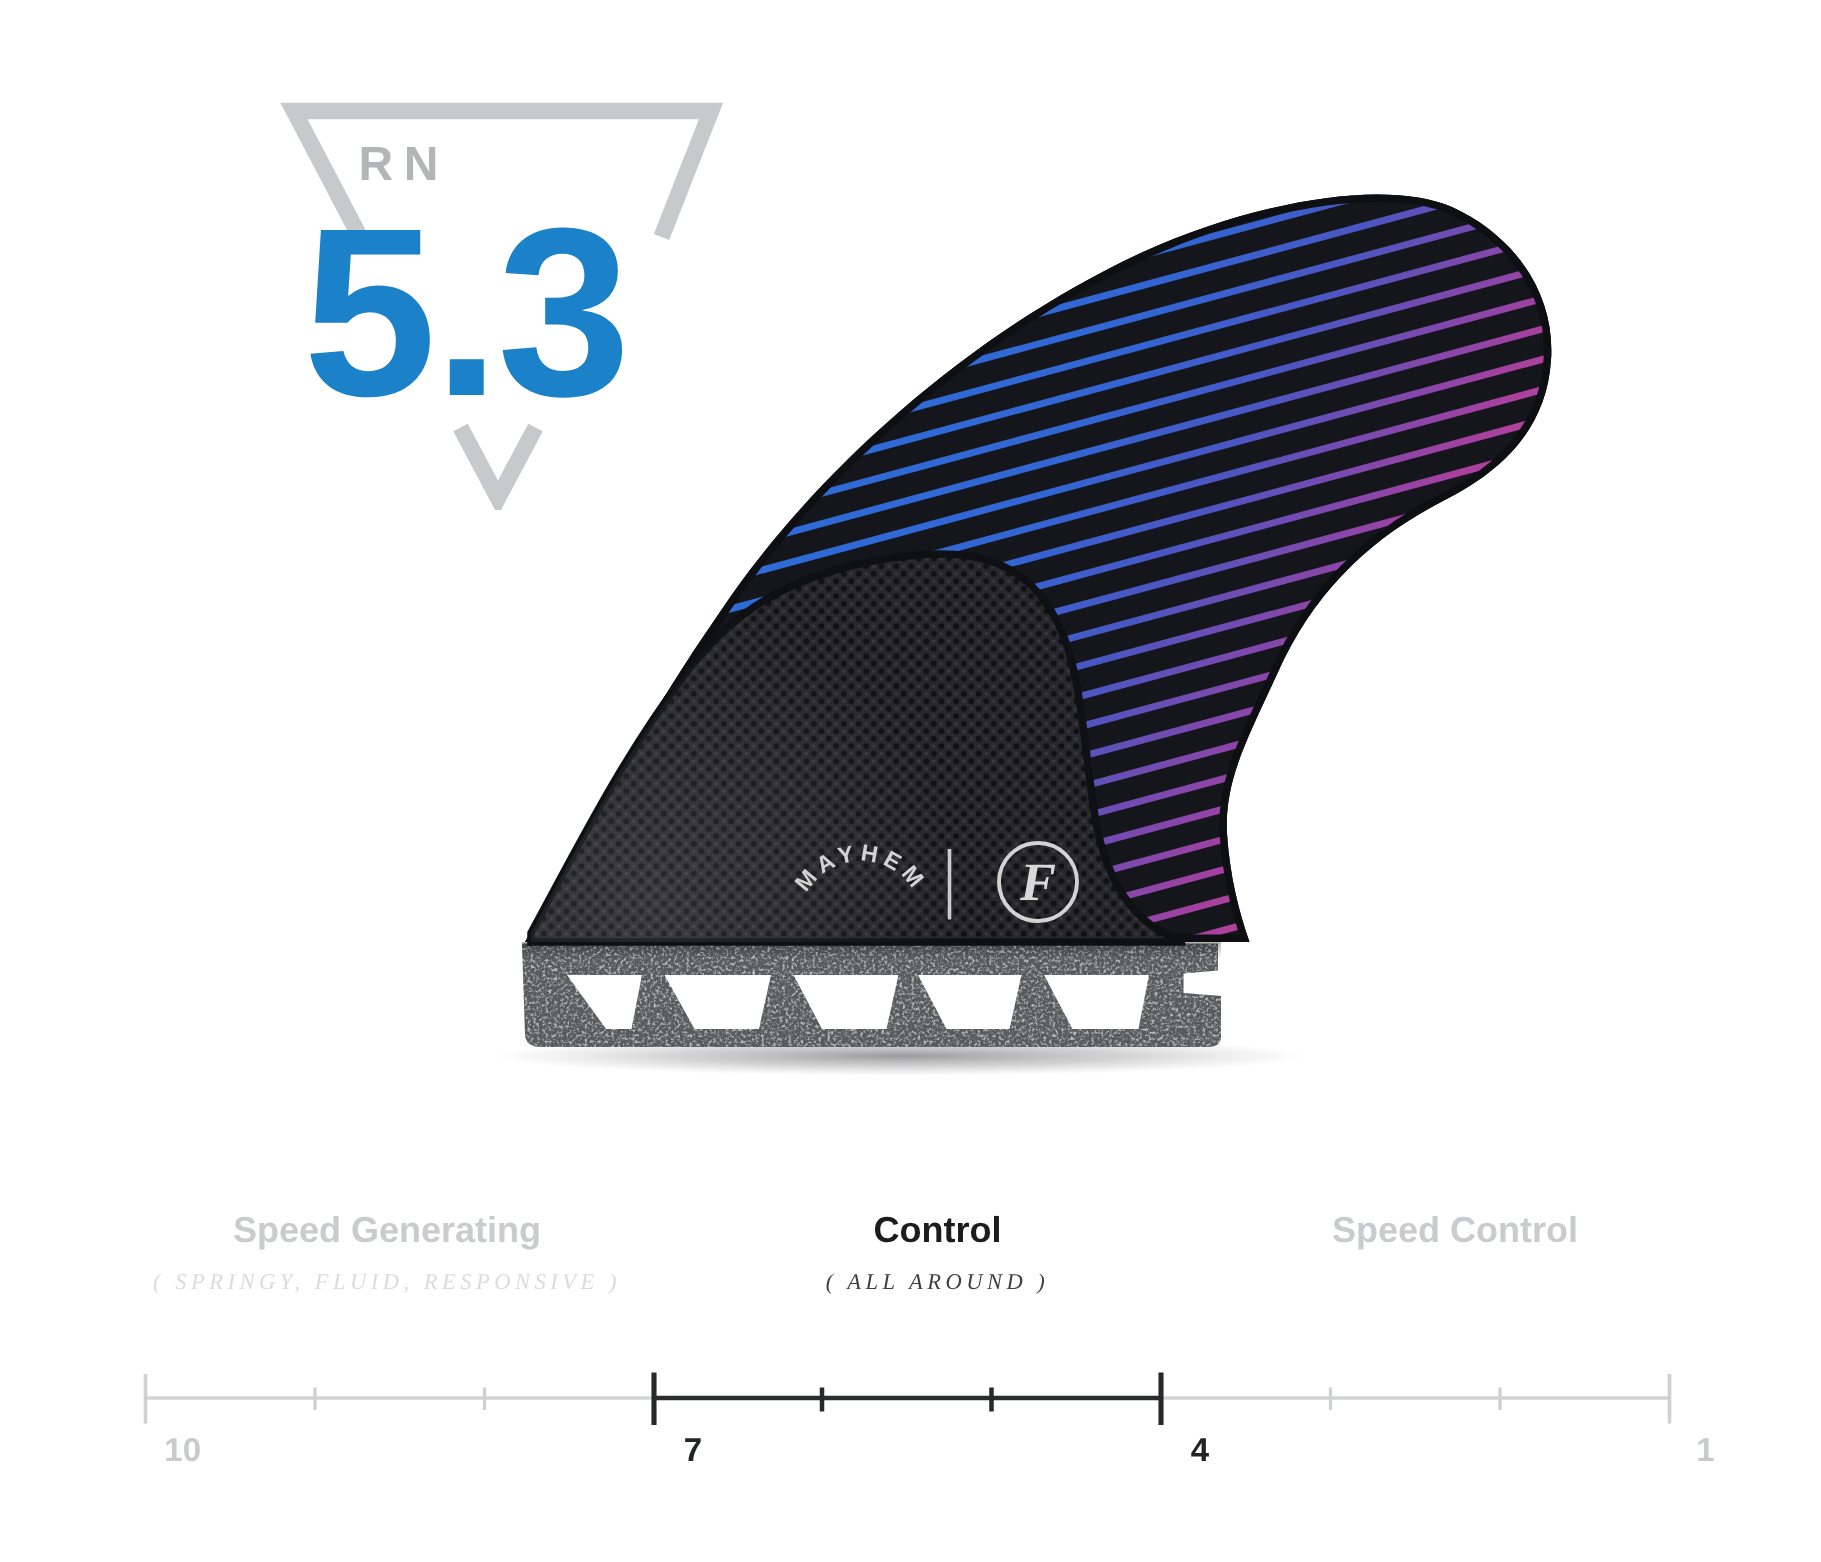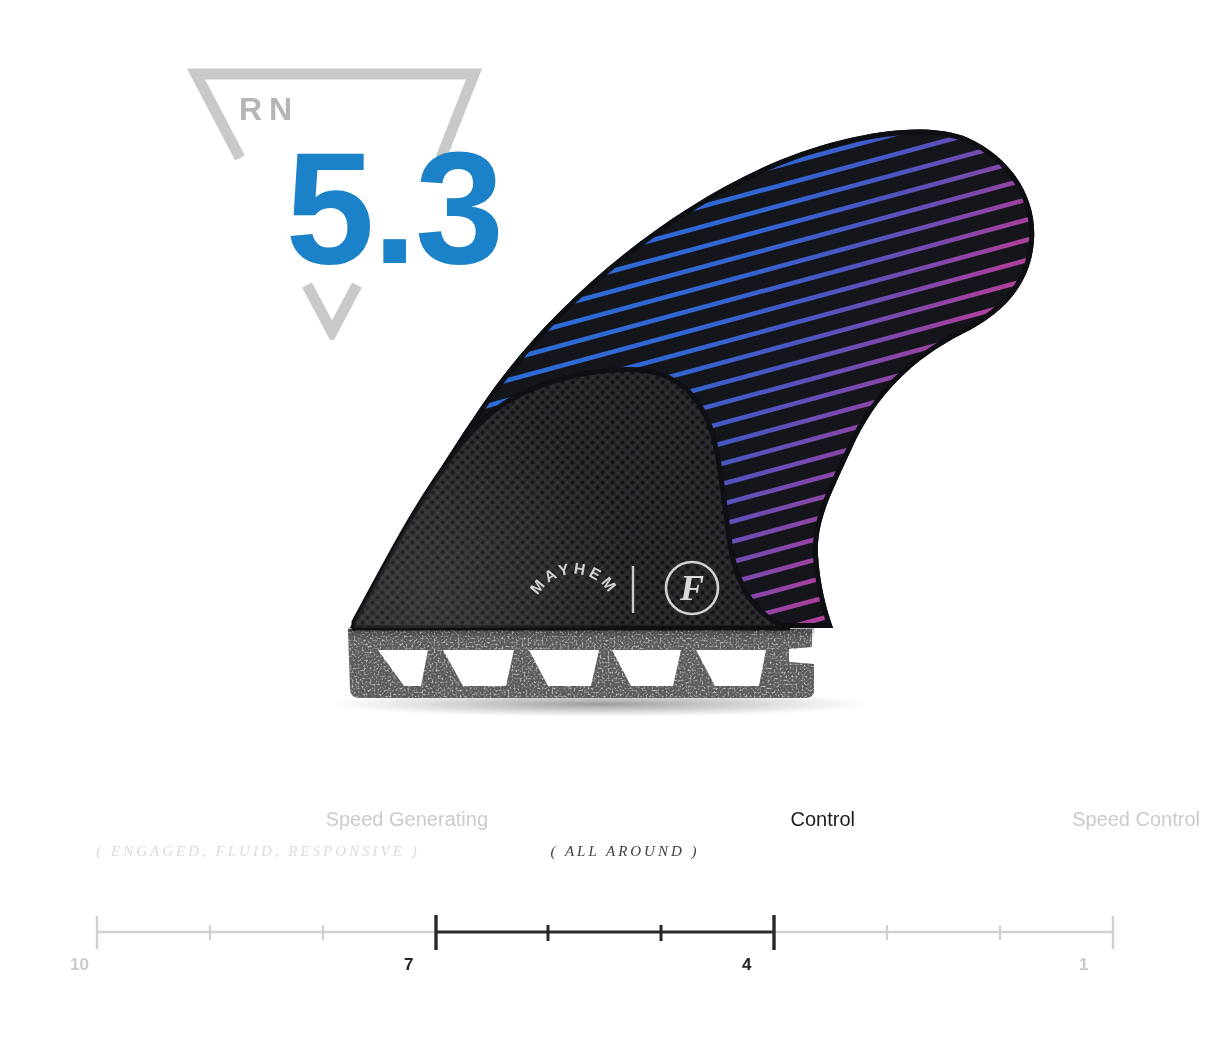--- a/index.html
+++ b/index.html
@@ -10,41 +10,41 @@
   .abs{position:absolute;}
   svg{display:block;}
 
   
   .badge-code{
     left:232px;top:93px;width:200px;text-align:left;
     font-size:32px;font-weight:bold;letter-spacing:7px;text-indent:7px;
     color:#b3b5b7;line-height:1;
   }
   .badge-size{
-    left:202px;top:128px;width:300px;text-align:right;
+    left:202px;top:128px;width:300px;text-align:left;
     font-size:160px;font-weight:bold;color:#1b81c8;line-height:1;letter-spacing:-2px;
   }
 
   
   .col{width:460px;text-align:center;}
-  .col .title{font-size:20px;font-weight:normal;line-height:1.1;text-align:right;}
+  .col .title{font-size:24px;font-weight:bold;line-height:1.1;}
   .col .subtitle{
     margin-top:13px;font-family:"Liberation Serif", serif;font-style:italic;
     font-size:15px;letter-spacing:3px;white-space:nowrap;
   }
   .col.inactive .title{color:#c9cbcd;}
   .col.inactive .subtitle{color:#dbdbdb;}
   .col.active .title{color:#1c1c1e;}
   .col.active .subtitle{color:#404040;}
   .col-left{left:28px;top:808px;}
   .col-center{left:395px;top:808px;}
   .col-right{left:740px;top:808px;}
 
   
-  .tickno{width:64px;text-align:left;top:956px;font-size:17px;font-weight:bold;line-height:1;}
+  .tickno{width:64px;text-align:right;top:956px;font-size:22px;font-weight:bold;line-height:1;}
   .tickno.light{color:#c8cacc;}
   .tickno.dark{color:#232427;}
   .tn-10{left:70px;}
   .tn-7{left:404px;}
   .tn-4{left:742px;}
   .tn-1{left:1079px;}
 </style>
 </head>
 <body>
 
@@ -187,21 +187,21 @@
         <textPath href="#mayhemArc" startOffset="50%">MAYHEM</textPath>
       </text>
       <line x1="633" y1="566" x2="633" y2="613" stroke="#cbcbcb" stroke-width="2.4"></line>
       <circle cx="692" cy="588" r="26" fill="none" stroke="#d3d3d3" stroke-width="2.6"></circle>
       <text x="692" y="600" text-anchor="middle" font-family="Liberation Serif, serif" font-style="italic" font-weight="bold" font-size="36" fill="#d9d9d9">F</text>
     </g>
   </svg>
 
   <div class="abs col col-left inactive">
     <div class="title">Speed Generating</div>
-    <div class="subtitle">( ENGAGED, FLUID, RESPONSIVE )</div>
+    <div class="subtitle">( SPRINGY, FLUID, RESPONSIVE )</div>
   </div>
   <div class="abs col col-center active">
     <div class="title">Control</div>
     <div class="subtitle">( ALL AROUND )</div>
   </div>
   <div class="abs col col-right inactive">
     <div class="title">Speed Control</div>
   </div>
 
   <svg class="abs" style="left:80px;top:900px" width="1060" height="70" viewBox="80 900 1060 70">

